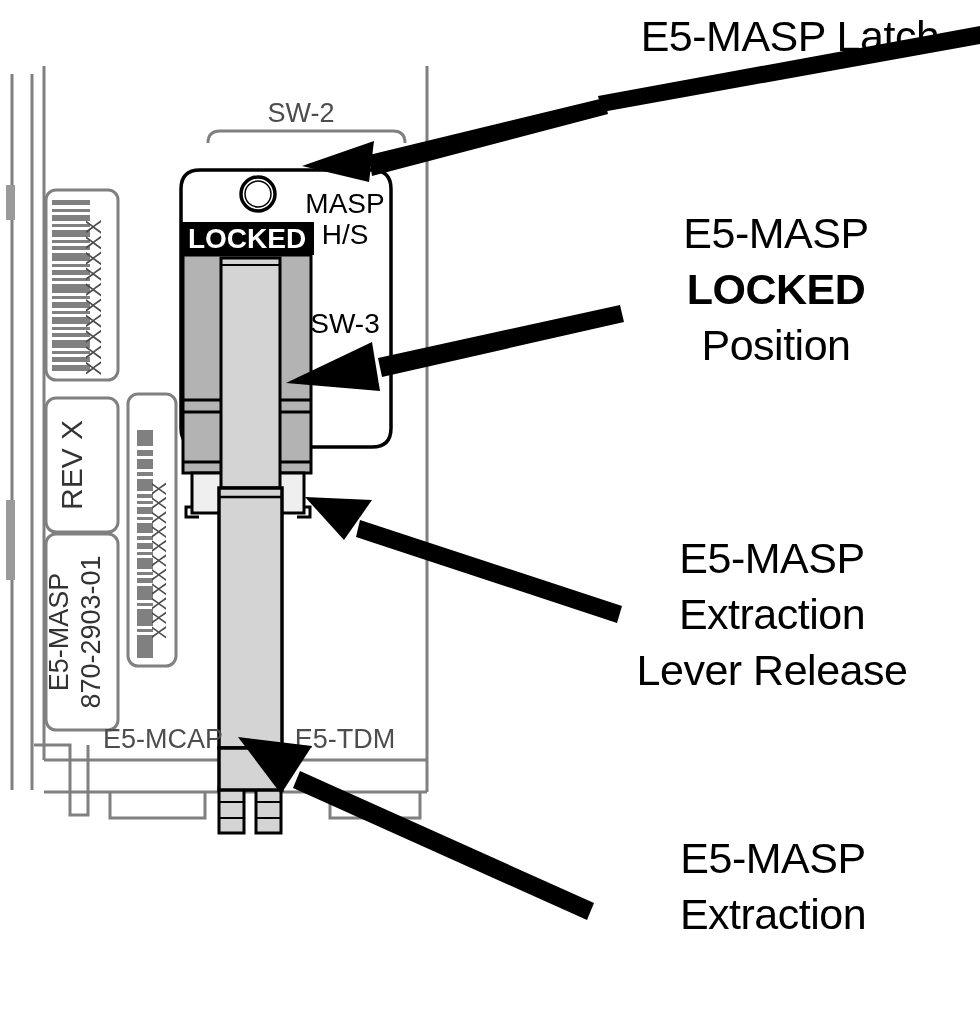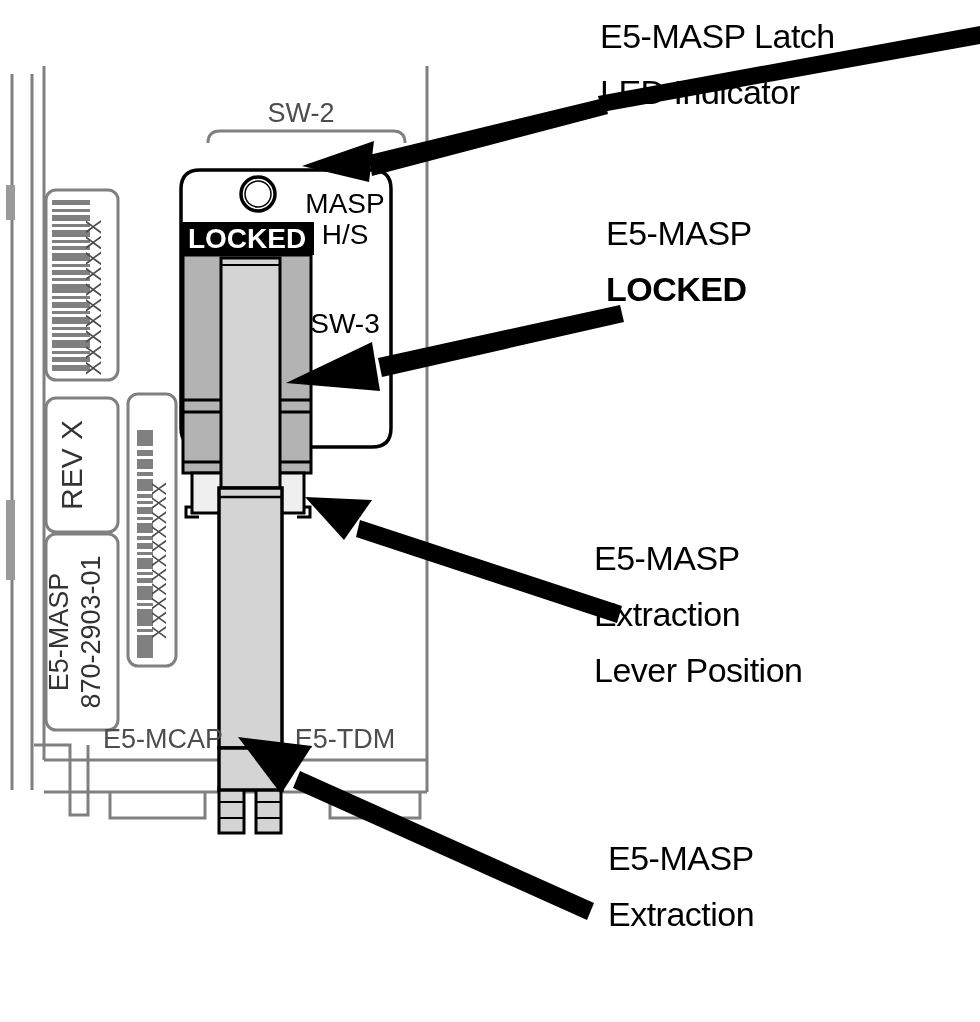--- a/index.html
+++ b/index.html
@@ -19,23 +19,24 @@
   }
   #svgroot {
     position: absolute;
     left: 0;
     top: 0;
     width: 980px;
     height: 1022px;
   }
   .callout {
     position: absolute;
+    text-align: center;
     color: #000000;
     font-family: "Liberation Sans", sans-serif;
-    font-size: 34px;
+    font-size: 43px;
     line-height: 56px;
     letter-spacing: -0.5px;
     white-space: nowrap;
   }
   .callout .bold { font-weight: bold; }
   .callout .ln { display: block; }
 </style>
 </head>
 <body>
 
@@ -190,32 +191,32 @@
 
     <g>
       <path d="M300 771 L594 903 L587 920 L293 788 Z" fill="#000000"></path>
       <path d="M238 737 L312 746 L281 794 Z" fill="#000000"></path>
     </g>
 
   </svg>
 
   <div class="callout" style="left:600px; top:8px; width:380px;">
     <span class="ln">E5-MASP Latch</span>
-    <span class="ln">LED Indicator</span>
   </div>
 
   <div class="callout" style="left:606px; top:205px; width:340px;">
     <span class="ln">E5-MASP</span>
     <span class="ln bold">LOCKED</span>
+    <span class="ln">Position</span>
   </div>
 
   <div class="callout" style="left:594px; top:530px; width:356px;">
     <span class="ln">E5-MASP</span>
     <span class="ln">Extraction</span>
-    <span class="ln">Lever Position</span>
+    <span class="ln">Lever Release</span>
   </div>
 
   <div class="callout" style="left:608px; top:830px; width:330px;">
     <span class="ln">E5-MASP</span>
     <span class="ln">Extraction</span>
   </div>
 
 </div>
 
 </body></html>

